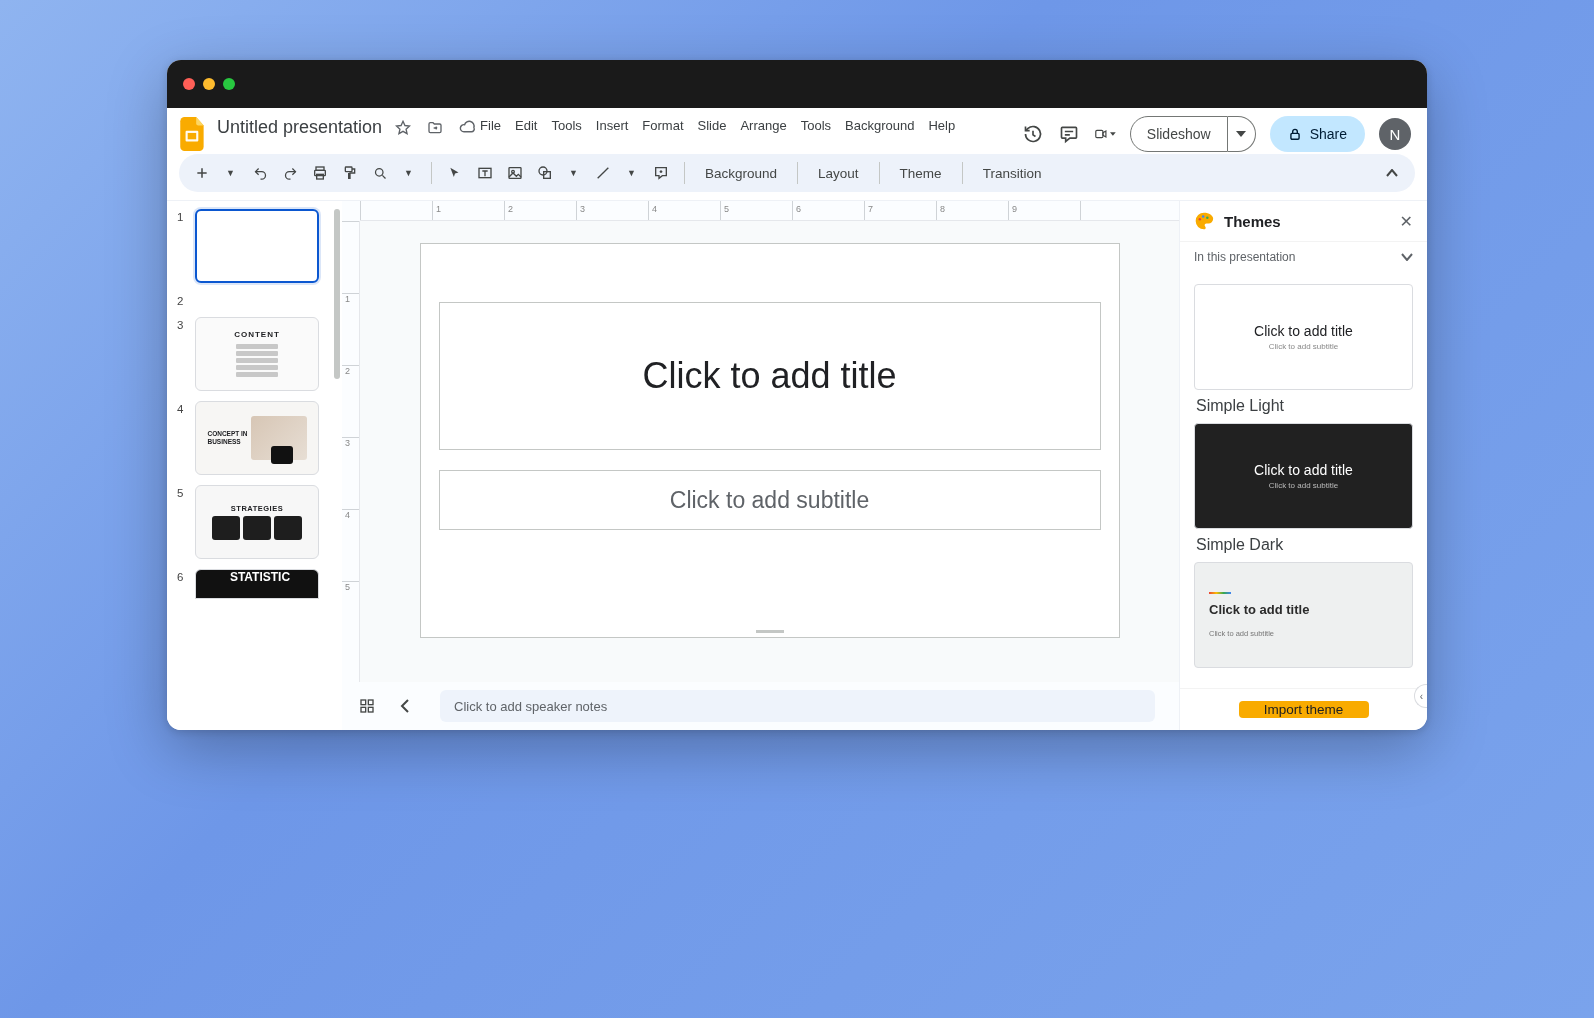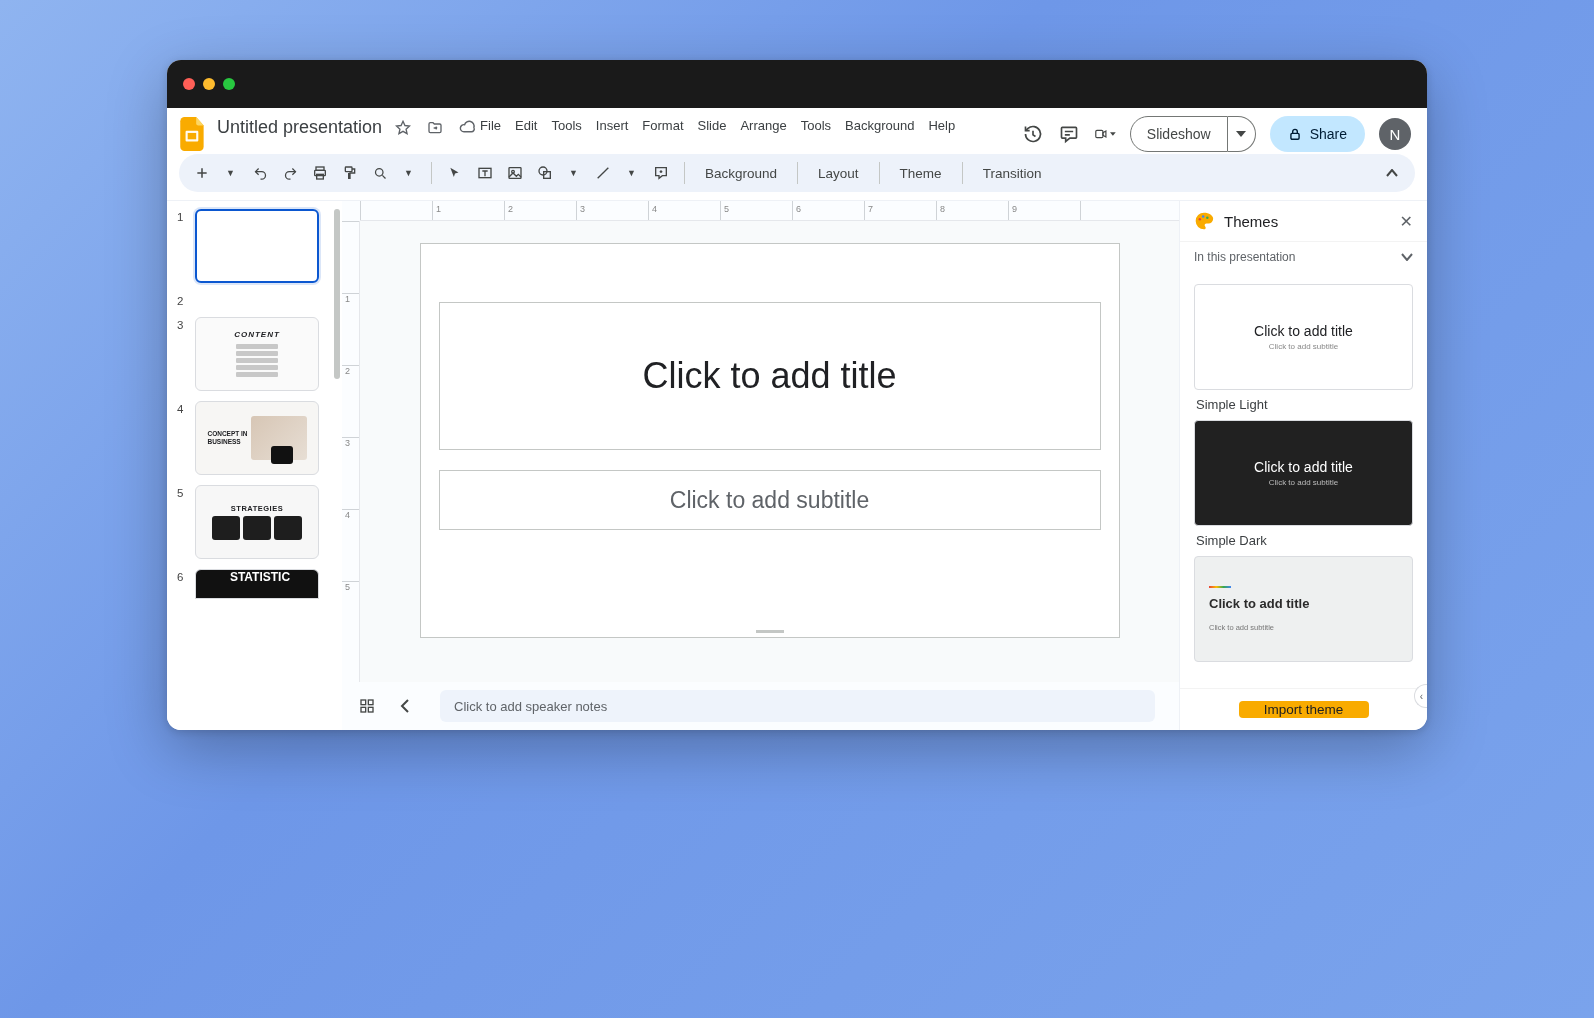--- a/index.html
+++ b/index.html
@@ -91,34 +91,34 @@
   .slide { width:700px; height:395px; background:#fff; border:1px solid #c4c7c5; position:relative;}
   .ph-title { position:absolute; left:18px; right:18px; top:58px; height:148px; border:1px solid #c4c7c5; display:flex; align-items:center; justify-content:center;}
   .ph-title span{ font-size:36px; color:#202124;}
   .ph-sub { position:absolute; left:18px; right:18px; top:226px; height:60px; border:1px solid #c4c7c5; display:flex; align-items:center; justify-content:center;}
   .ph-sub span{ font-size:23px; color:#5f6368;}
   .slide .handle{ position:absolute; bottom:4px; left:50%; transform:translateX(-50%); width:28px; height:3px; background:#c4c7c5;}
   
   .themes { width:248px; border-left:1px solid #eef1f6; display:flex; flex-direction:column; background:#fff;}
   .themes-hdr { display:flex; align-items:center; gap:10px; padding:10px 14px; border-bottom:1px solid #f3f3f3;}
   .themes-hdr .ticon{ width:20px; height:20px; }
-  .themes-hdr h3{ font-size:15px; font-weight:400;text-align:center;}
+  .themes-hdr h3{ font-size:15px; font-weight:700;text-align:center;}
   .themes-hdr .close{ margin-left:auto; cursor:pointer; color:#5f6368; font-size:16px;}
   .themes-sub { display:flex; align-items:center; justify-content:space-between; padding:8px 14px; font-size:12px; color:#5f6368;}
   .themes-list { flex:1; overflow:auto; padding:4px 14px 10px;}
   .theme-card { border:1px solid #dadce0; border-radius:4px; height:106px; display:flex; flex-direction:column; align-items:center; justify-content:center; cursor:pointer; margin-top:8px;}
   .theme-card.dark{ background:#212121; color:#fff;}
   .theme-card.stream{ background:#eef0f0; align-items:flex-start; padding:12px 14px;}
   .theme-card .tt{ font-size:14px; }
   .theme-card .ts{ font-size:8px; color:#888; margin-top:3px;}
   .theme-card.dark .ts{ color:#bbb;}
   .theme-card.stream .bar{ width:22px; height:2px; background:linear-gradient(90deg,#ea4335,#fbbc05,#34a853,#4285f4); margin-bottom:8px;}
   .theme-card.stream .tt{ font-weight:700; font-size:13px; color:#2b2b2b;}
   .theme-card.stream .ts{ font-size:7.5px; color:#777; margin-top:12px;}
-  .theme-name { font-size:13px; color:#3c4043; margin:7px 2px 4px;}
+  .theme-name { font-size:16px; color:#3c4043; margin:7px 2px 4px;}
   .themes-footer{ padding:12px; display:flex; justify-content:center; border-top:1px solid #f3f3f3;}
   .import-btn{ background:#f9ab00; border:none; border-radius:4px; height:17px; width:130px; font-size:13.5px; font-weight:500; color:#212121; cursor:pointer;} 
   
   .bottom { height:48px; display:flex; align-items:center; padding:0 14px; gap:16px;}
   .bottom .grid-ic{ color:#444746; cursor:pointer;}
   .bottom .spk { flex:1; background:#eef3fb; border-radius:6px; margin:0 10px 0 8px; height:32px; display:flex; align-items:center; padding:0 14px; color:#5f6368; cursor:text;}
   .side-collapser{ position:absolute; right:-1px; bottom:22px; width:14px; height:24px; border:1px solid #dadce0; border-right:none; border-radius:12px 0 0 12px; background:#fff; display:flex; align-items:center; justify-content:center; font-size:10px; color:#5f6368; cursor:pointer;}
   svg { display:block; }
 </style>
 </head>
@@ -335,21 +335,21 @@
       <div class="tscroll"></div>
       <div class="thumb-row">
           <span class="thumb-num">1</span>
         <div class="thumb active"></div>
         </div>
       <div class="thumb-row">
           <span class="thumb-num">2</span>
         </div>
       <div class="thumb-row">
           <span class="thumb-num">3</span>
-        <div class="thumb t3" style="flex-direction:column;font-style:italic;">
+        <div class="thumb t3" style="flex-direction:column;">
           <div class="ttl">CONTENT</div>
           <div class="li"></div>
             <div class="li"></div>
             <div class="li"></div>
             <div class="li"></div>
             <div class="li"></div>
         </div>
         </div>
       <div class="thumb-row">
           <span class="thumb-num">4</span>

